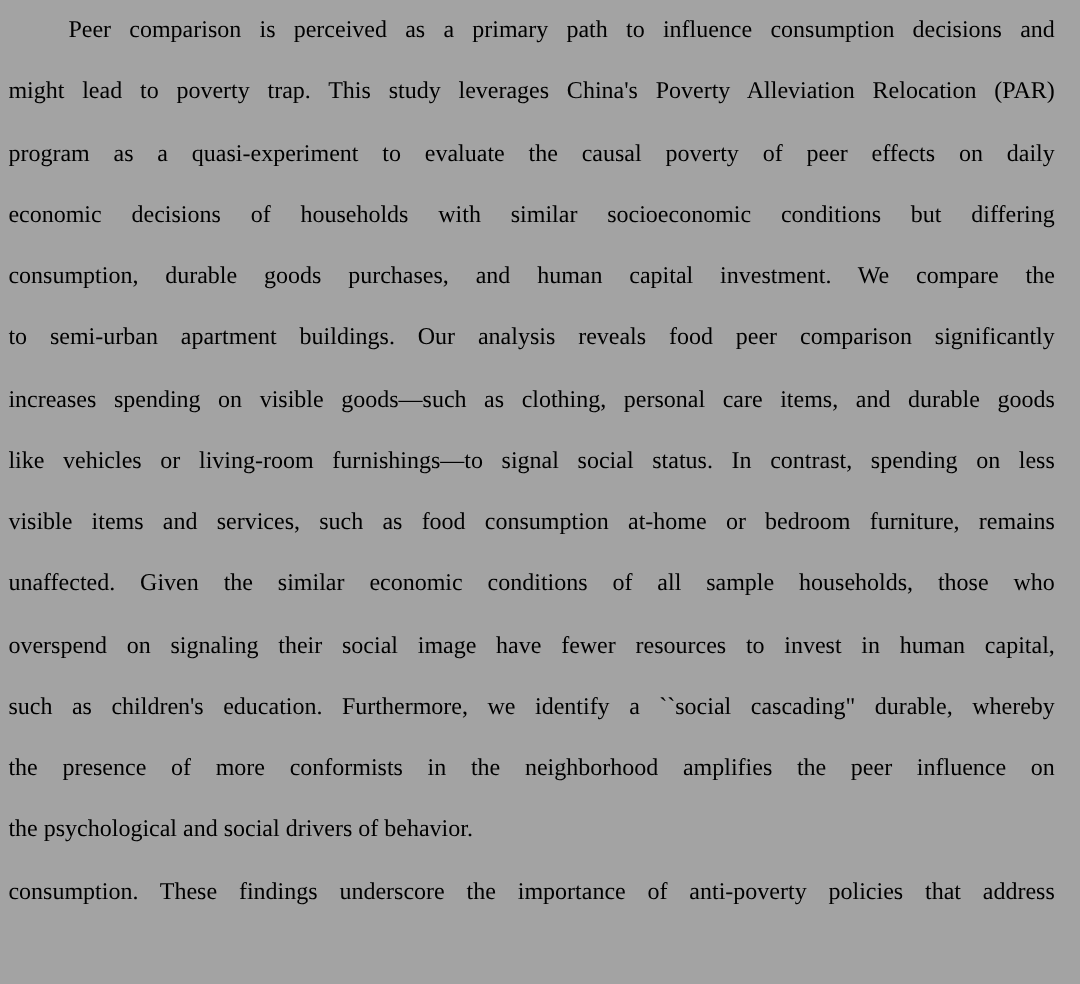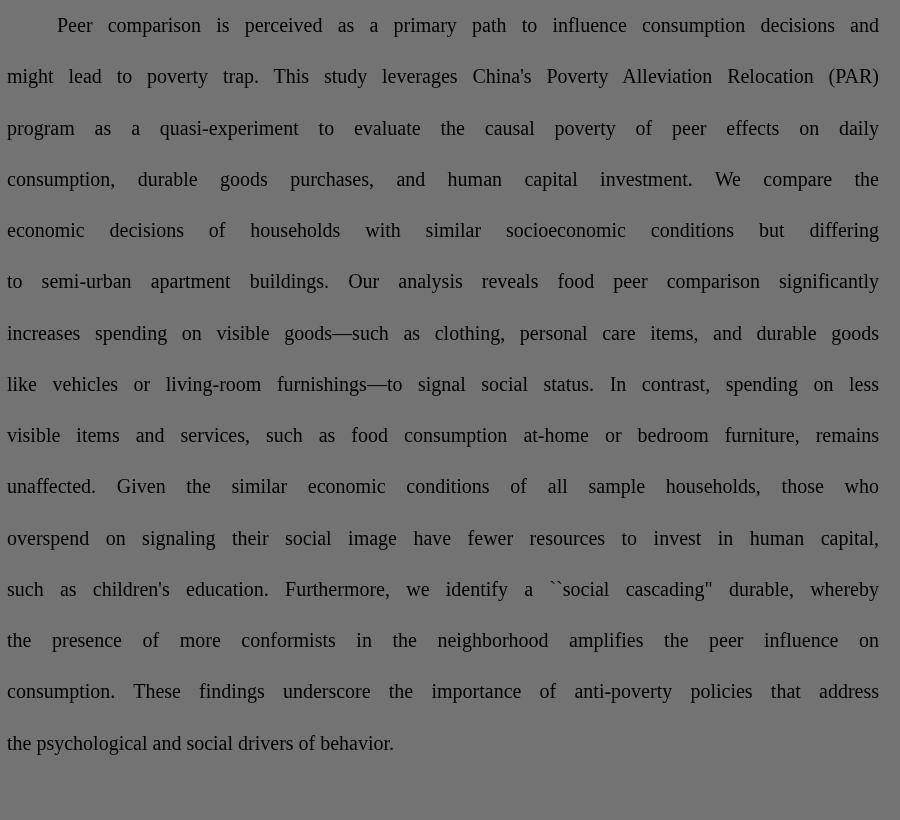--- a/index.html
+++ b/index.html
@@ -9,21 +9,21 @@
   body {
     width: 900px;
     height: 820px;
     background: #ffffff;
     overflow: hidden;
   }
   .page {
     box-sizing: border-box;
     width: 900px;
     height: 820px;
-    background: #737373;
+    background: #a3a3a3;
     padding: 0 21px 0 7px;
   }
   .abstract {
     width: 100%;
   }
   .line {
     font-family: "Liberation Serif", "DejaVu Serif", serif;
     font-size: 20px;
     color: #000000;
     line-height: 51.25px;
@@ -43,26 +43,26 @@
   }
 </style>
 </head>
 <body>
 
 <div class="page">
   <div class="abstract">
       <div class="line first">Peer comparison is perceived as a primary path to influence consumption decisions and</div>
       <div class="line">might lead to poverty trap. This study leverages China's Poverty Alleviation Relocation (PAR)</div>
       <div class="line">program as a quasi-experiment to evaluate the causal poverty of peer effects on daily</div>
+      <div class="line">economic decisions of households with similar socioeconomic conditions but differing</div>
       <div class="line">consumption, durable goods purchases, and human capital investment. We compare the</div>
-      <div class="line">economic decisions of households with similar socioeconomic conditions but differing</div>
       <div class="line">to semi-urban apartment buildings. Our analysis reveals food peer comparison significantly</div>
       <div class="line">increases spending on visible goods—such as clothing, personal care items, and durable goods</div>
       <div class="line">like vehicles or living-room furnishings—to signal social status. In contrast, spending on less</div>
       <div class="line">visible items and services, such as food consumption at-home or bedroom furniture, remains</div>
       <div class="line">unaffected. Given the similar economic conditions of all sample households, those who</div>
       <div class="line">overspend on signaling their social image have fewer resources to invest in human capital,</div>
       <div class="line">such as children's education. Furthermore, we identify a ``social cascading" durable, whereby</div>
       <div class="line">the presence of more conformists in the neighborhood amplifies the peer influence on</div>
+      <div class="line last">the psychological and social drivers of behavior.</div>
       <div class="line">consumption. These findings underscore the importance of anti-poverty policies that address</div>
-      <div class="line last">the psychological and social drivers of behavior.</div>
     </div>
 </div>
 
 </body></html>

